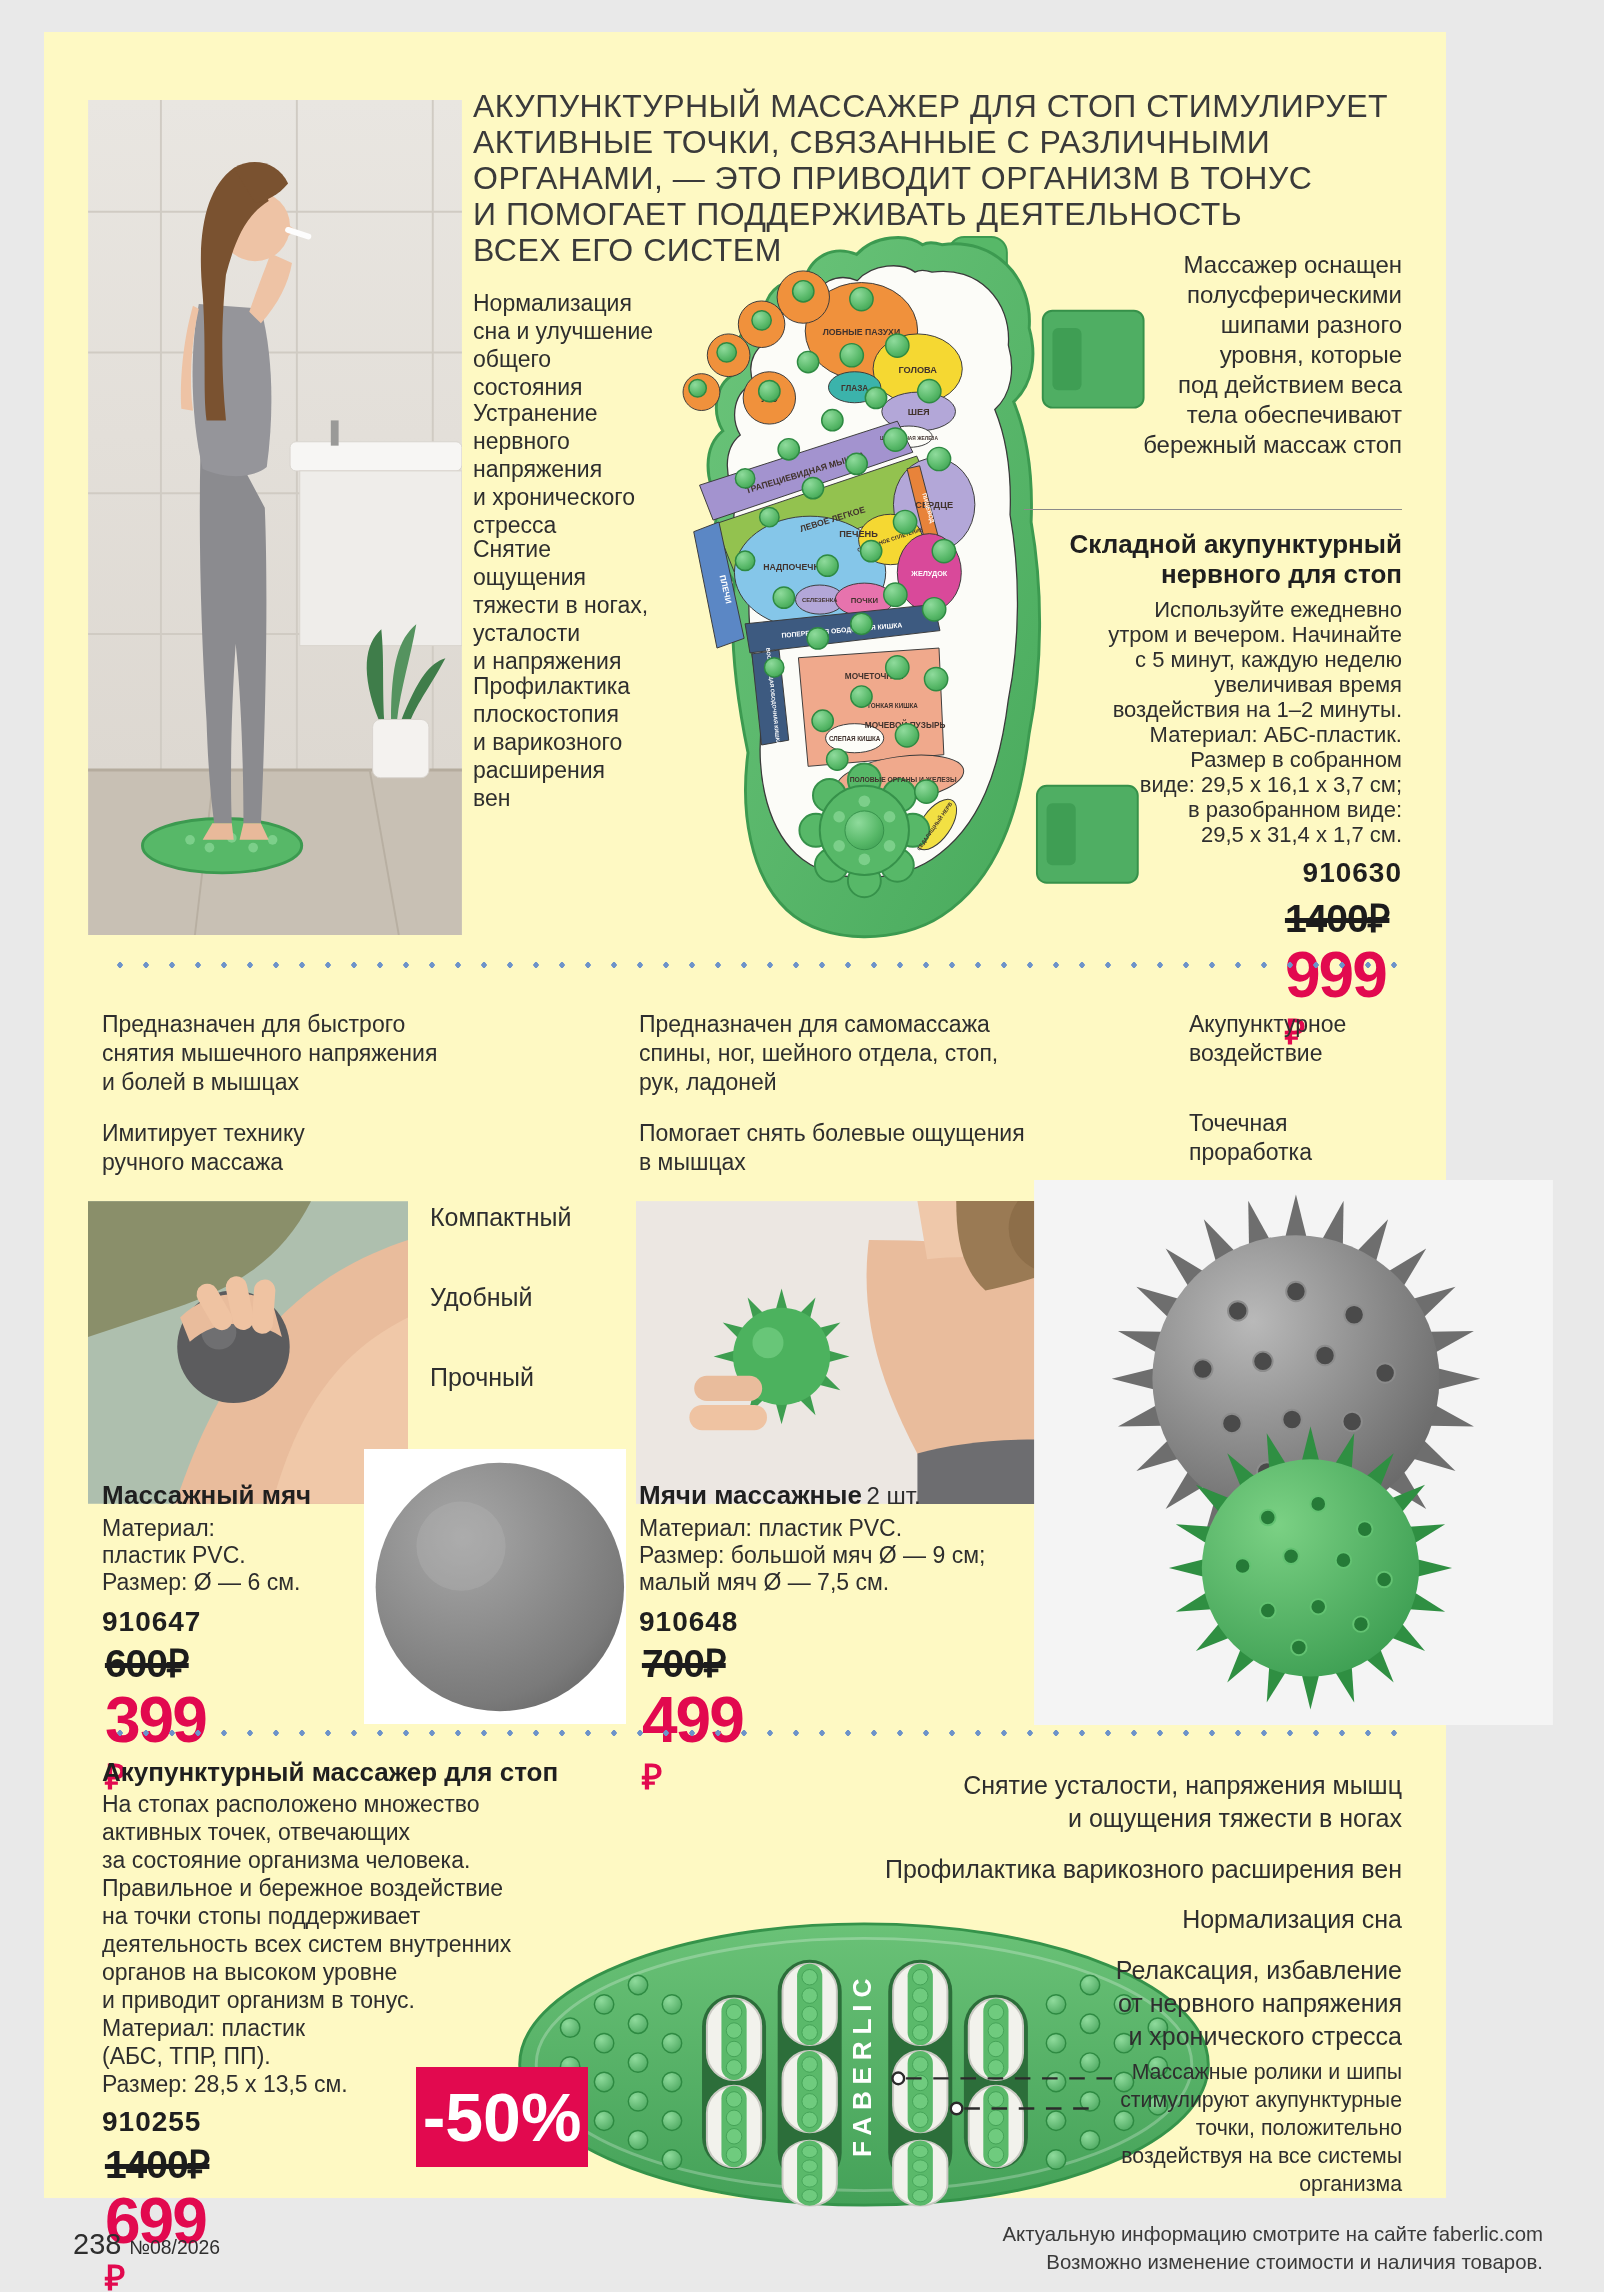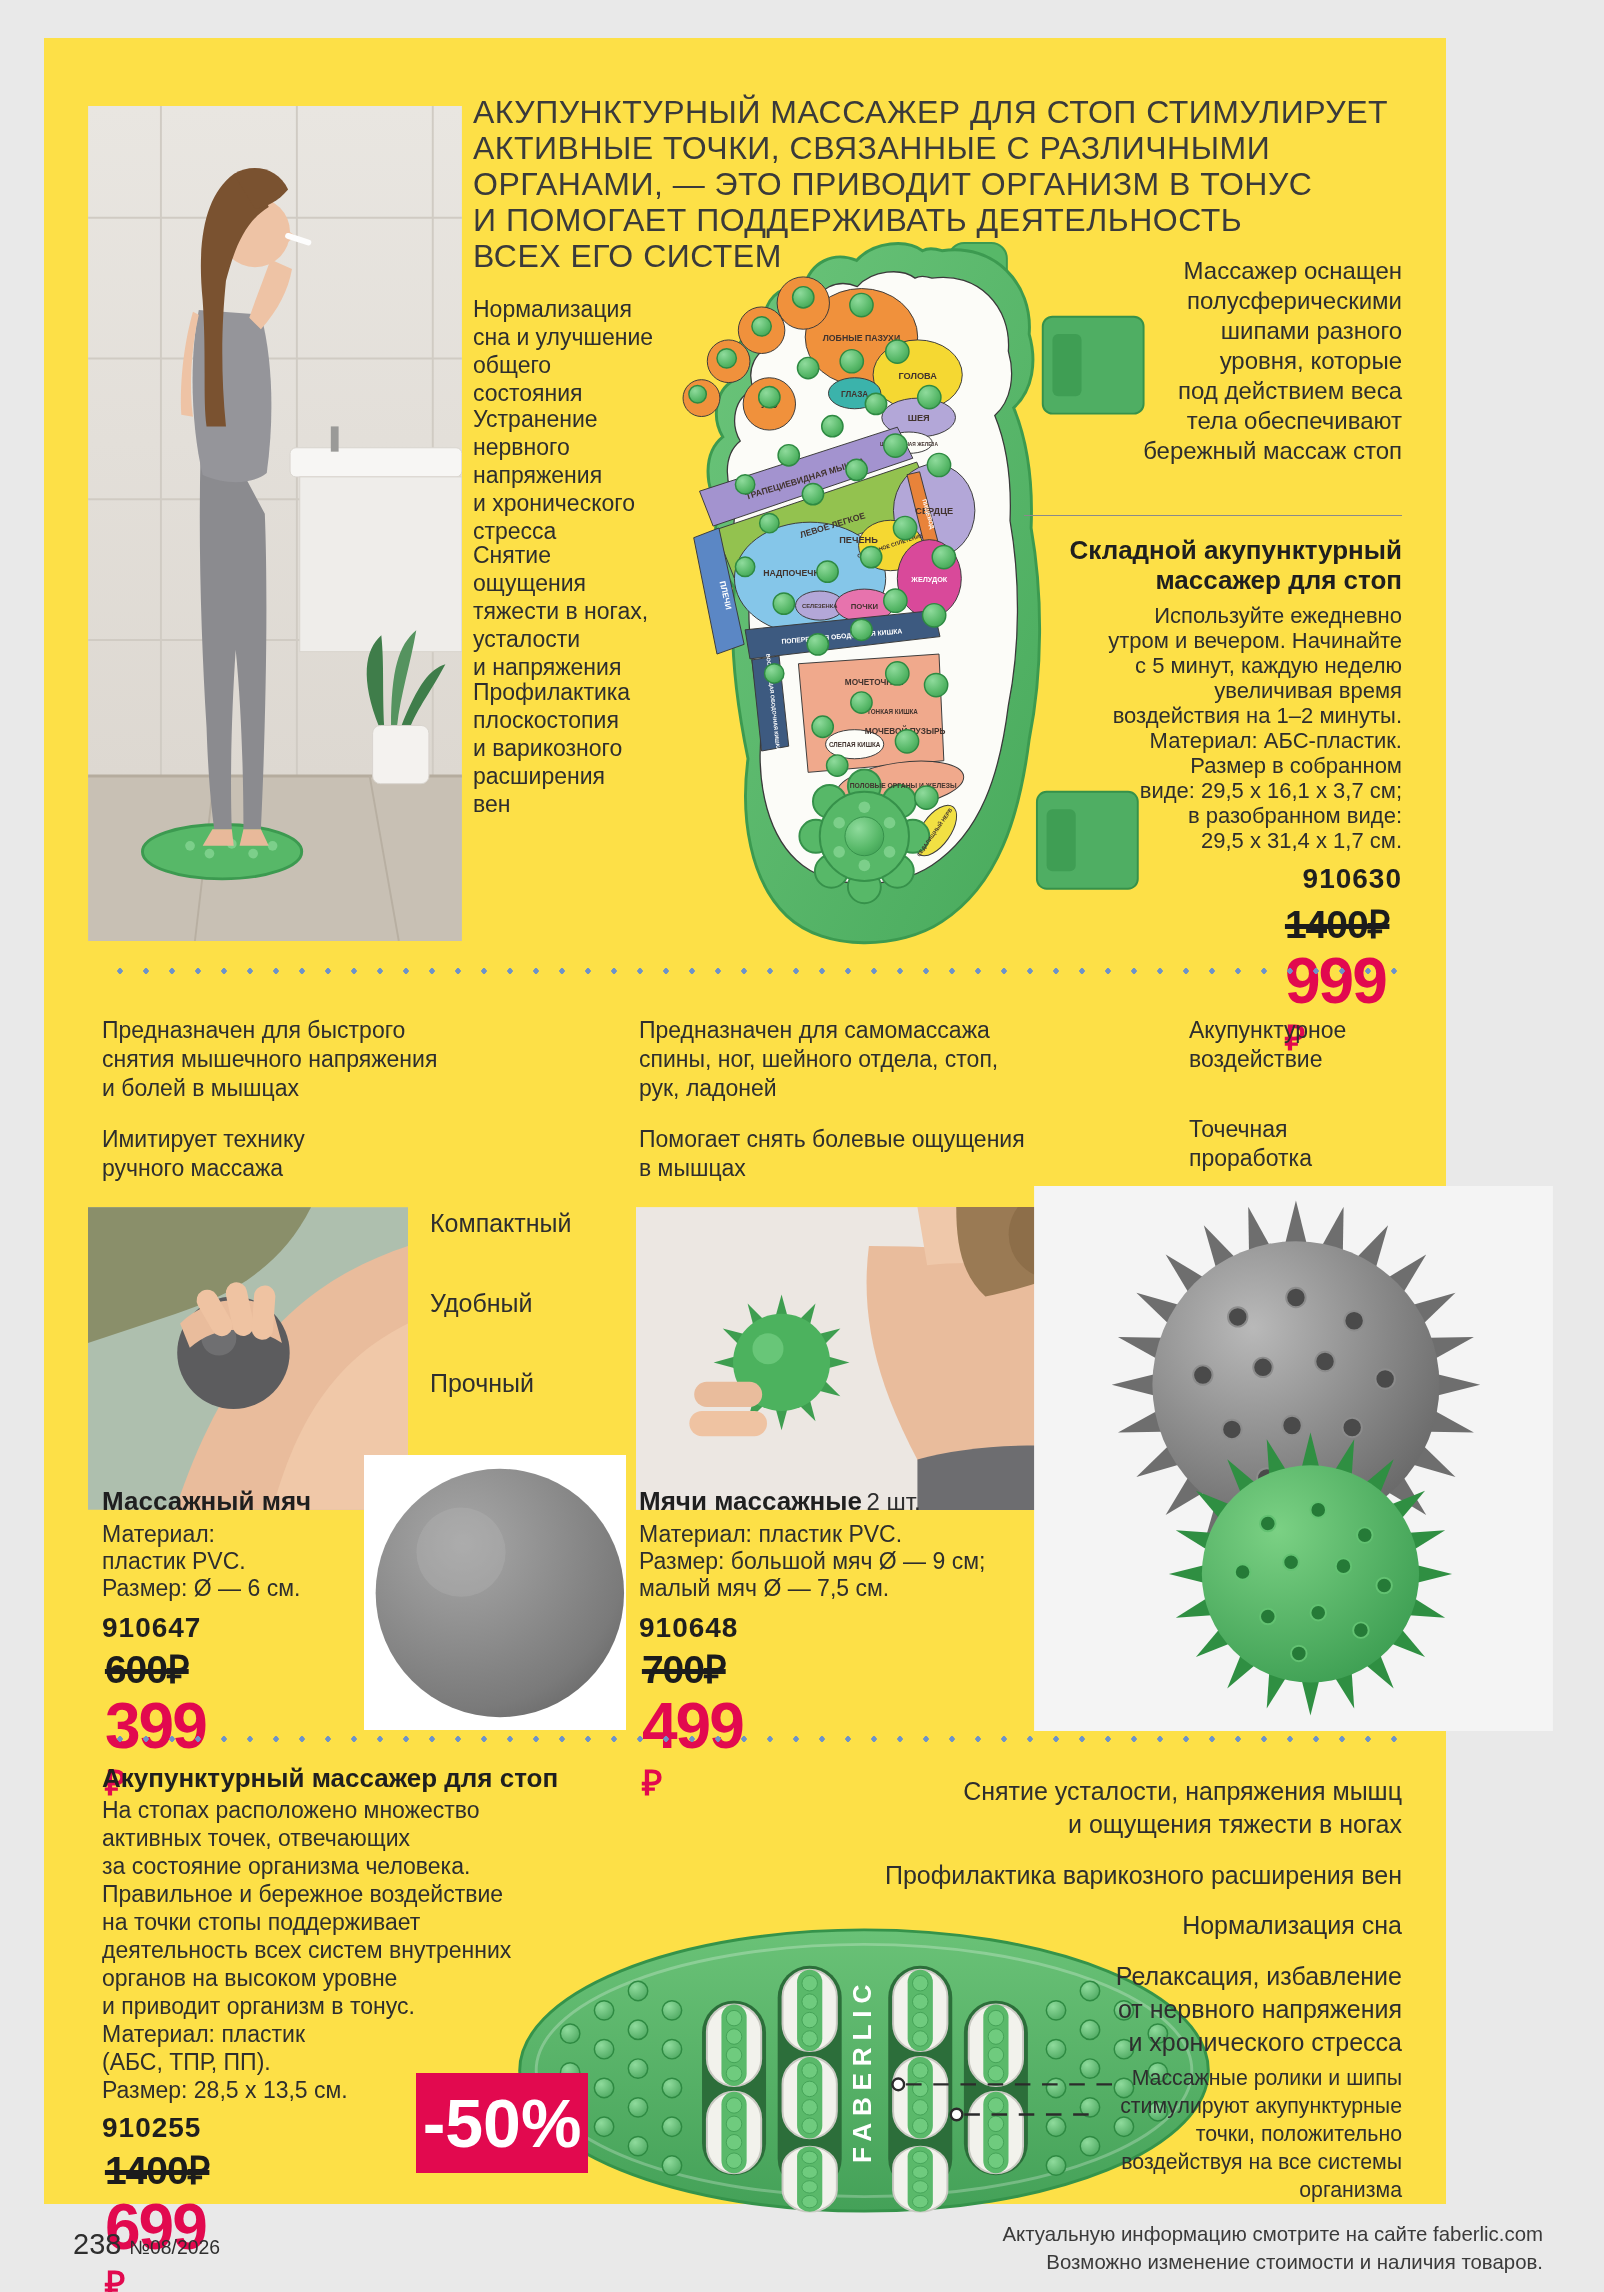--- a/index.html
+++ b/index.html
@@ -1,18 +1,18 @@
 <!DOCTYPE html>
 <html><head>
 <meta charset="utf-8">
 <style>
   html,body{margin:0;padding:0;}
   body{background:#e9e9e9;font-family:"Liberation Sans",sans-serif;color:#2e2e2e;}
   .page{position:relative;width:1605px;height:2292px;background:#e9e9e9;overflow:hidden;}
-  .card{position:absolute;left:44px;top:38px;width:1402px;height:2166px;background:#fde047;}
+  .card{position:absolute;left:44px;top:32px;width:1402px;height:2166px;background:#fef9c3;}
   .abs{position:absolute;}
   .pre{white-space:pre-line;}
   .rt{text-align:right;}
   .headline{font-size:32px;line-height:36px;letter-spacing:0.5px;color:#3a3a3a;font-weight:400;}
   .benefit{font-size:23px;line-height:28px;color:#2e2e2e;width:243px;}
   .note{font-size:24px;line-height:30px;color:#2e2e2e;}
   .ptitle{font-size:26px;line-height:30px;font-weight:700;color:#1f1f1f;}
   .pdesc{font-size:22px;line-height:25px;color:#2e2e2e;}
   .pdesc2{font-size:23px;line-height:27px;color:#2e2e2e;}
   .sku{font-size:28px;font-weight:700;color:#1f1f1f;letter-spacing:1px;}
@@ -282,21 +282,21 @@
     <div class="abs note rt pre" style="right:44px;top:218px;width:330px;">Массажер оснащен
 полусферическими
 шипами разного
 уровня, которые
 под действием веса
 тела обеспечивают
 бережный массаж стоп</div>
     <div class="abs" style="right:44px;top:477px;width:378px;border-top:1px solid #8a8a8a;"></div>
 
     <div class="abs ptitle rt pre" style="right:44px;top:497px;width:388px;">Складной акупунктурный
-массажер для стоп</div>
+нервного для стоп</div>
     <div class="abs pdesc rt pre" style="right:44px;top:565px;width:388px;">Используйте ежедневно
 утром и вечером. Начинайте
 с 5 минут, каждую неделю
 увеличивая время
 воздействия на 1–2 минуты.
 Материал: АБС-пластик.
 Размер в собранном
 виде: 29,5 х 16,1 х 3,7 см;
 в разобранном виде:
 29,5 х 31,4 х 1,7 см.</div>

